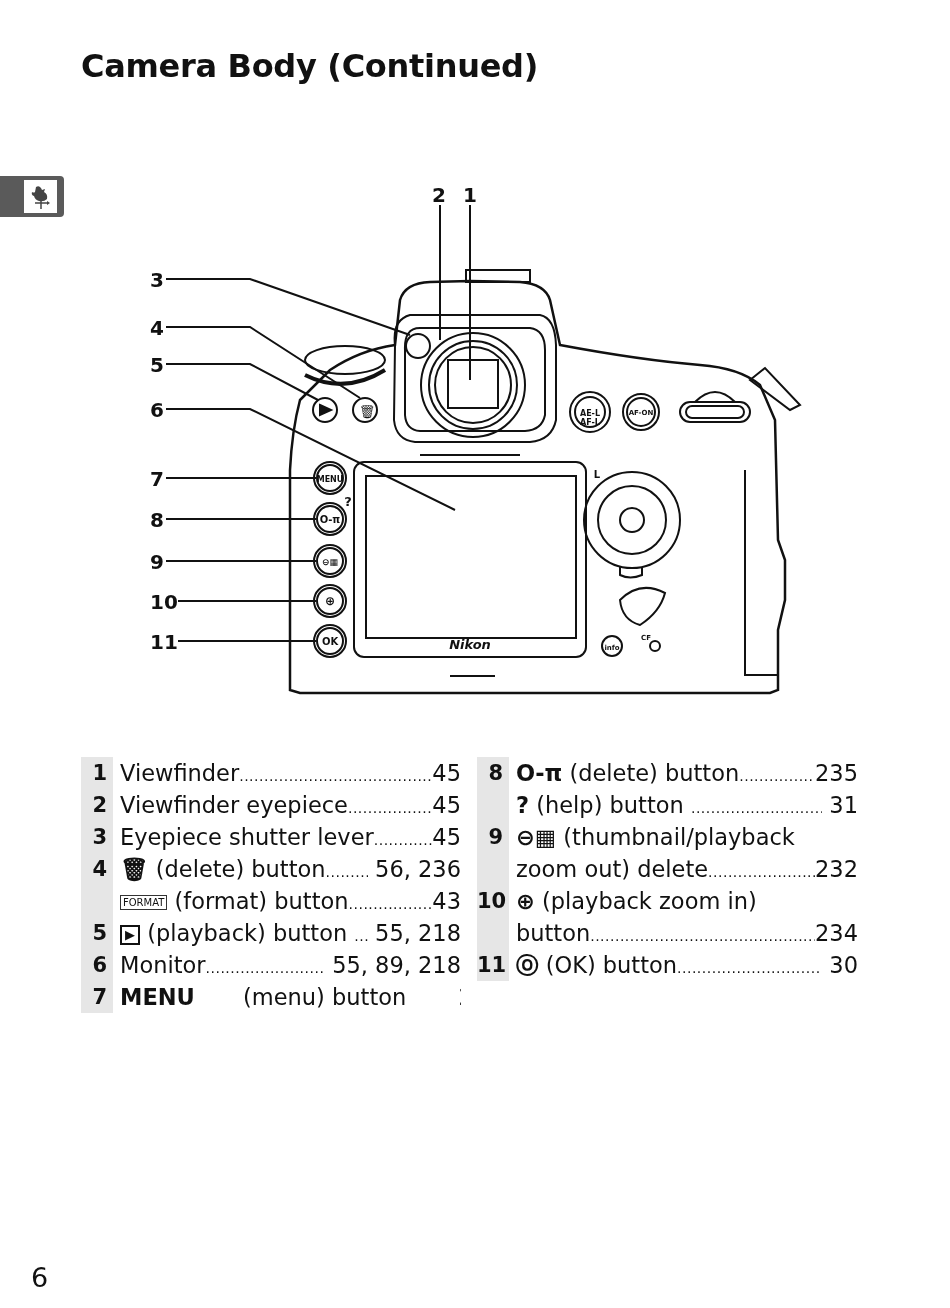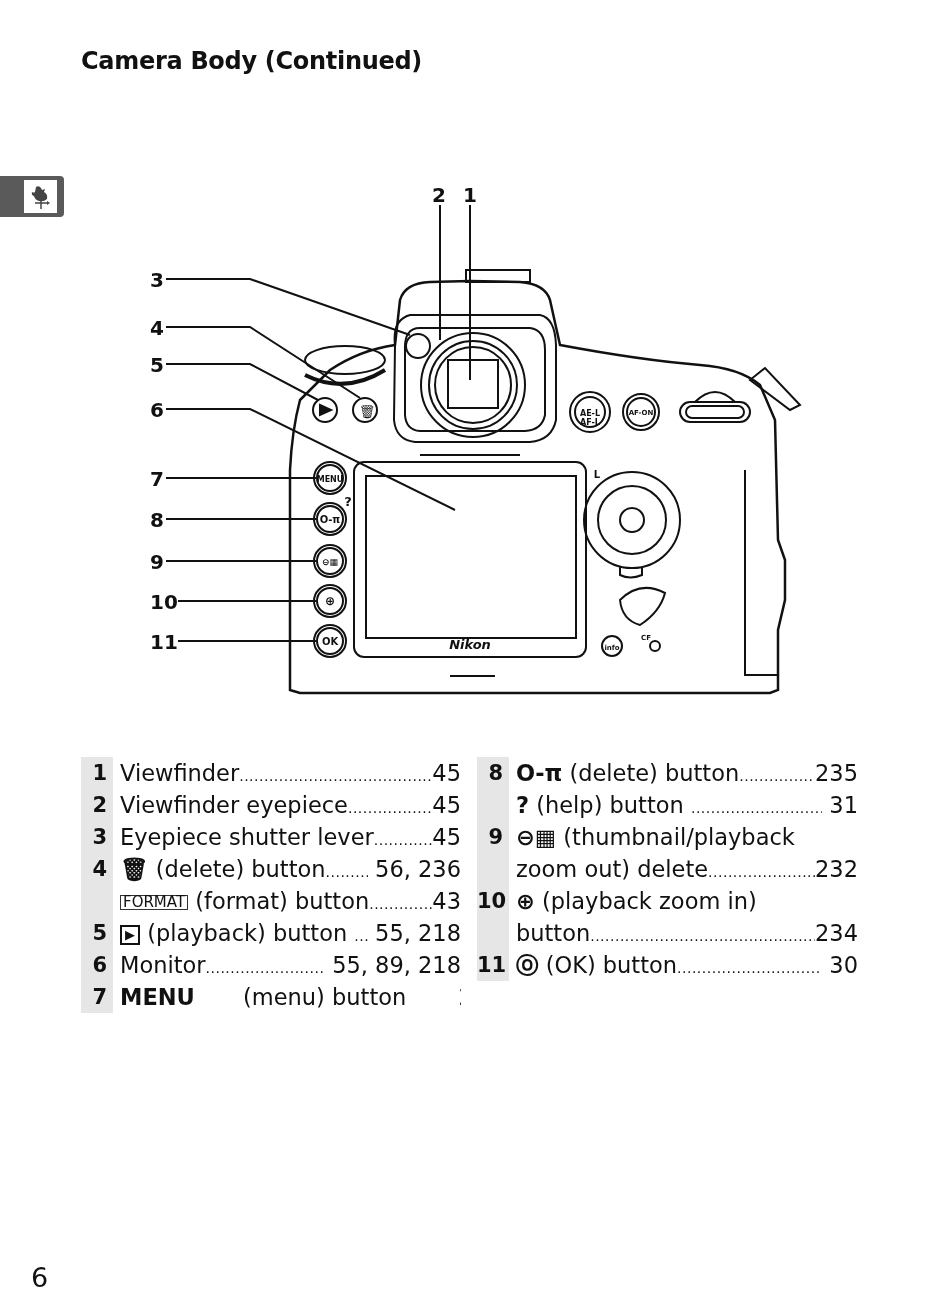--- a/index.html
+++ b/index.html
@@ -1,18 +1,18 @@
 <!DOCTYPE html>
 <html><head>
 <meta charset="utf-8">
 <style>
   html, body { margin: 0; padding: 0; background: #ffffff; }
   body { width: 950px; height: 1308px; position: relative; overflow: hidden;
          font-family: "DejaVu Sans", "Liberation Sans", sans-serif; color: #111; }
-  .title { position: absolute; left: 81px; top: 47px; font-size: 24px; font-weight: bold;
+  .title { position: absolute; left: 81px; top: 47px; font-size: 32px; font-weight: bold;
            letter-spacing: -0.3px; margin: 0; }
   .side-tab { position: absolute; left: 0; top: 176px; width: 64px; height: 41px;
               background: #5a5a5a; border-radius: 0 4px 4px 0; }
   .side-tab .icon-box { position: absolute; left: 24px; top: 4px; width: 33px; height: 33px;
               background: #fff; display: flex; align-items: center; justify-content: center; }
   .illustration { position: absolute; left: 140px; top: 180px; width: 680px; height: 530px; }
   .callout { position: absolute; font-size: 20px; font-weight: bold; font-family: "DejaVu Sans", sans-serif; }
 
   .table { position: absolute; top: 757px; font-size: 22.5px; }
   .table.left { left: 81px; width: 380px; }
@@ -20,21 +20,21 @@
   .row { display: flex; line-height: 32px; min-height: 32px; }
   .num { width: 32px; background: #e6e6e6; text-align: right; padding-right: 6px;
          font-weight: bold; font-size: 21px; box-sizing: border-box; flex: none; }
   .desc { flex: 1; display: flex; padding-left: 7px; white-space: nowrap; overflow: hidden; }
   .desc .label { flex: none; }
   .desc .dots { flex: 1; overflow: hidden; white-space: nowrap; letter-spacing: 0.5px;
                 font-size: 14px; align-self: flex-end; line-height: 26px; }
   .desc .dots::after { content: "........................................................................................................................"; }
   .desc .page { flex: none; }
   .glyph { display: inline-block; font-weight: bold; }
-  .glyph.small { font-size: 15px; border: 1px solid #333; padding: 0 2px; line-height: 13px; vertical-align: middle; font-weight: normal; }
+  .glyph.small { font-size: 10px; border: 1px solid #333; padding: 0 2px; line-height: 13px; vertical-align: middle; font-weight: normal; }
   .glyph.box { border: 2px solid #111; font-size: 13px; line-height: 16px; padding: 0 3px; vertical-align: middle; }
   .pagenum { position: absolute; left: 31px; top: 1262px; font-size: 27px; }
 </style>
 </head>
 <body>
 
 <h1 class="title">Camera Body (Continued)</h1>
 
 <div class="side-tab">
   <div class="icon-box">

